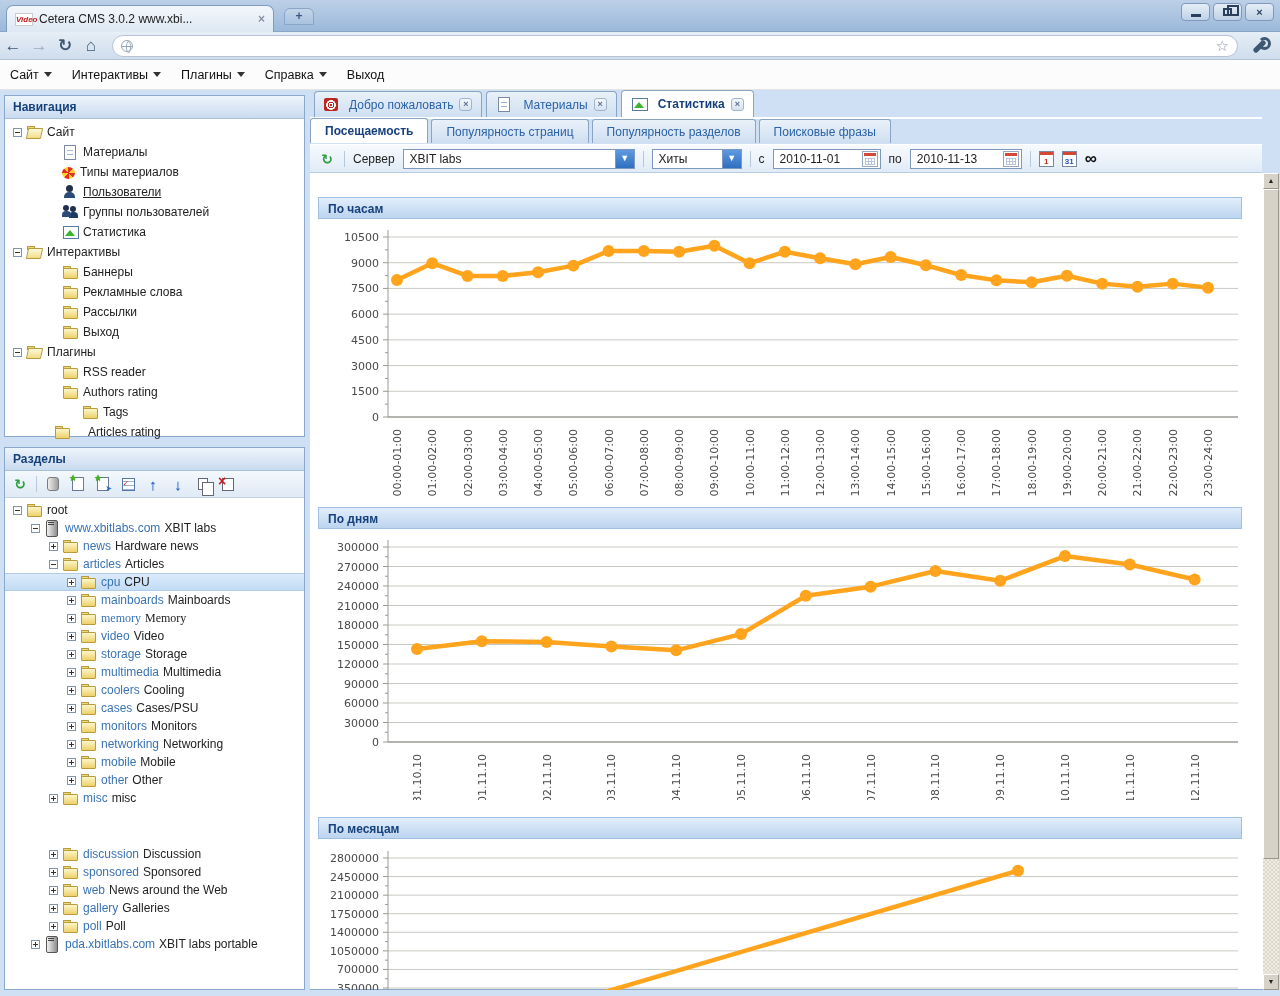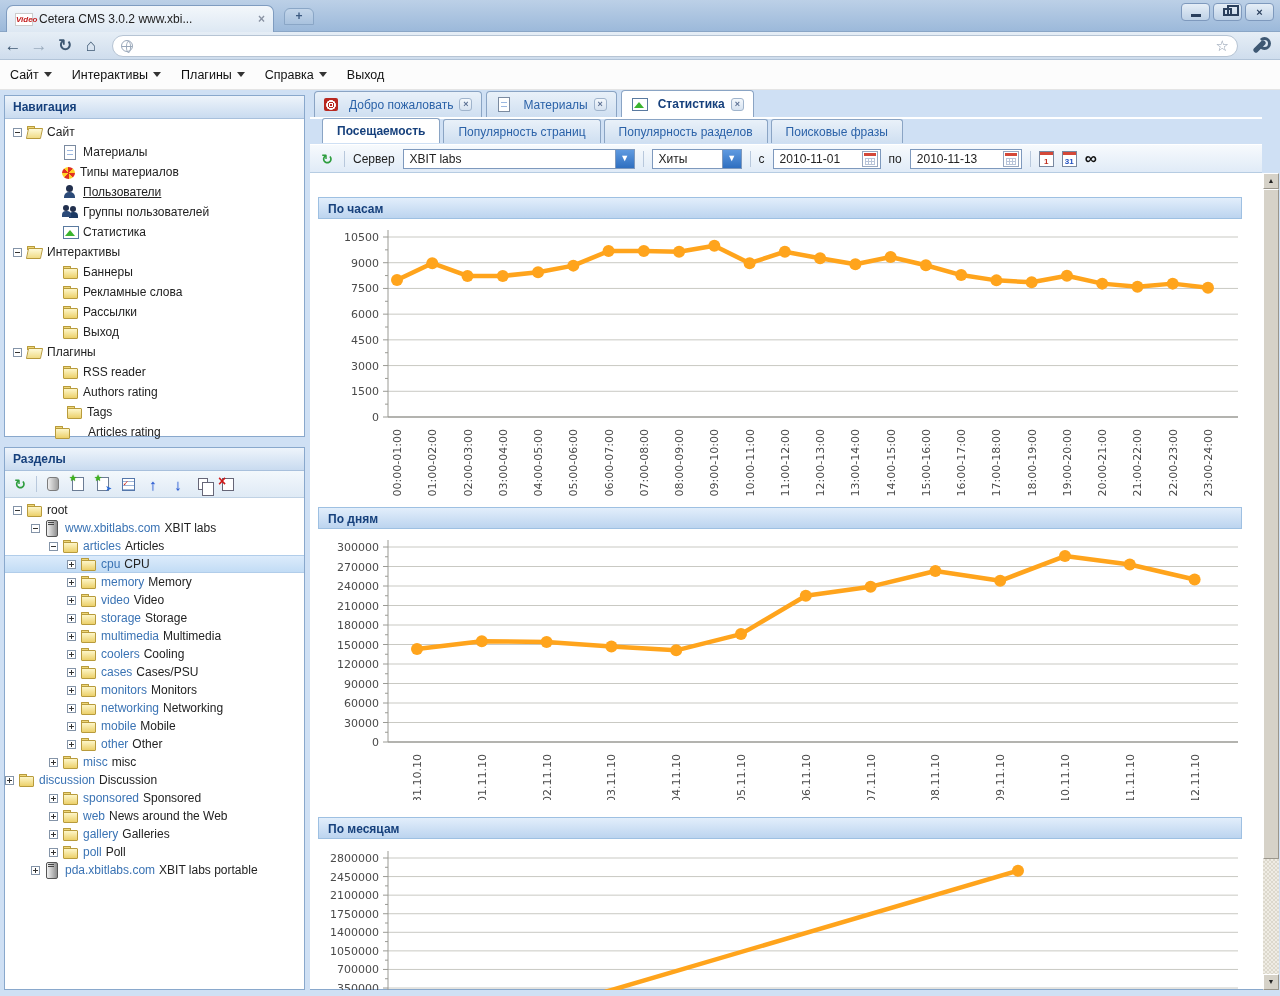--- a/index.html
+++ b/index.html
@@ -101,21 +101,21 @@
   background:radial-gradient(circle,#b82820 0 1.5px,#fff 1.5px 2.5px,#b82820 2.5px 3.5px,#fff 3.5px 5px,#b82820 5px)}
 
 #main-col{position:absolute;left:310px;top:90px;width:969px;height:900px}
 .main-tabs{position:absolute;left:4px;top:0;height:27px;display:flex;gap:4px;align-items:flex-end}
 .mtab{height:26px;display:flex;align-items:center;gap:6px;padding:0 9px;border:1px solid #8aa4c4;border-bottom:none;
   border-radius:4px 4px 0 0;background:linear-gradient(#e9f1f9,#cfdff1);color:#2b62a8}
 .mtab.active{height:27px;background:#fff;color:#16407c;font-weight:bold}
 .mtab .x{width:13px;height:13px;border:1px solid #a0b4cc;border-radius:3px;background:linear-gradient(#f4f8fc,#d6e2f0);
   color:#5a6f92;font-size:9px;line-height:11px;text-align:center;font-weight:bold}
 .tab-underline{position:absolute;left:0;top:27px;width:952px;height:2px;background:#fff}
-.sub-tabs{position:absolute;left:12px;top:29px;height:24px;display:flex;gap:3px;align-items:flex-end}
+.sub-tabs{position:absolute;left:0;top:29px;height:24px;display:flex;gap:3px;align-items:flex-end}
 .stab{height:24px;display:flex;align-items:center;padding:0 14px;border:1px solid #8aa4c4;border-bottom:none;
   border-radius:3px 3px 0 0;background:linear-gradient(#e9f1f9,#cfdff1);color:#2b62a8}
 .stab.active{height:25px;background:#fff;color:#16407c;font-weight:bold}
 .stats-toolbar{position:absolute;left:0;top:54px;width:952px;height:29px;border-top:1px solid #fff;
   background:linear-gradient(#f7fafd,#e0ebf7);border-bottom:1px solid #b6cce2;display:flex;align-items:center;padding-left:8px;gap:8px}
 .fld{background:#fff;border:1px solid #7e99bd;height:20px;display:flex;align-items:center}
 .fld .val{padding:0 6px;flex:1;white-space:nowrap}
 .ddbtn{width:19px;height:18px;background:linear-gradient(#5f9ae0,#2f6fc0);border-left:1px solid #7e99bd;
   color:#fff;text-align:center;line-height:17px;font-size:9px}
 .calbtn{width:16px;height:16px;background:#fff;border:1px solid #98a8c0;margin-right:2px;position:relative}
@@ -263,21 +263,21 @@
       <div class="trow" style="padding-left: 44px;">
         <span class="exp-spacer"></span>
         <span class="ticon ticon-folder"></span>
         <span>RSS reader</span>
       </div>
       <div class="trow" style="padding-left: 44px;">
         <span class="exp-spacer"></span>
         <span class="ticon ticon-folder"></span>
         <span>Authors rating</span>
       </div>
-      <div class="trow" style="padding-left: 48px;">
+      <div class="trow" style="padding-left: 64px;">
         <span class="exp-spacer"></span>
         <span class="ticon ticon-folder"></span>
         <span>Tags</span>
       </div>
       <div class="trow" style="padding-left: 23px; gap: 13px;">
         <span class="exp-spacer"></span>
         <span class="ticon ticon-folder"></span>
         <span>Articles rating</span>
       </div>
     </div>
@@ -324,35 +324,47 @@
         <span class="exp"></span>
         <span class="ticon ticon-folder"></span>
         <span>root</span>
       </div>
       <div class="trow" style="padding-left: 26px;">
         <span class="exp"></span>
         <span class="ticon ticon-server"></span>
         <span class="tname">www.xbitlabs.com</span>
         <span class="tsuffix">XBIT labs</span>
       </div>
+      <div class="trow" style="padding-left: 44px;">
+        <span class="exp plus"></span>
+        <span class="ticon ticon-folder"></span>
+        <span class="tname">news</span>
+        <span class="tsuffix">Hardware news</span>
+      </div>
       <div class="trow" style="padding-left: 44px; text-align: right;">
         <span class="exp"></span>
         <span class="ticon ticon-folder"></span>
         <span class="tname">articles</span>
         <span class="tsuffix">Articles</span>
       </div>
       <div class="trow selected" style="padding-left: 62px;">
         <span class="exp plus"></span>
         <span class="ticon ticon-folder"></span>
         <span class="tname">cpu</span>
         <span class="tsuffix">CPU</span>
       </div>
       <div class="trow" style="padding-left: 62px;">
         <span class="exp plus"></span>
         <span class="ticon ticon-folder"></span>
+        <span class="tname">mainboards</span>
+        <span class="tsuffix">Mainboards</span>
+      </div>
+      <div class="trow" style="padding-left: 62px; font-family: Liberation Serif, serif;">
+        <span class="exp plus"></span>
+        <span class="ticon ticon-folder"></span>
         <span class="tname">memory</span>
         <span class="tsuffix">Memory</span>
       </div>
       <div class="trow" style="padding-left: 62px;">
         <span class="exp plus"></span>
         <span class="ticon ticon-folder"></span>
         <span class="tname">video</span>
         <span class="tsuffix">Video</span>
       </div>
       <div class="trow" style="padding-left: 62px;">
@@ -402,21 +414,21 @@
         <span class="ticon ticon-folder"></span>
         <span class="tname">other</span>
         <span class="tsuffix">Other</span>
       </div>
       <div class="trow" style="padding-left: 44px;">
         <span class="exp plus"></span>
         <span class="ticon ticon-folder"></span>
         <span class="tname">misc</span>
         <span class="tsuffix">misc</span>
       </div>
-      <div class="trow" style="">
+      <div class="trow" style="padding-left: 44px; margin-top: 38px;">
         <span class="exp plus"></span>
         <span class="ticon ticon-folder"></span>
         <span class="tname">discussion</span>
         <span class="tsuffix">Discussion</span>
       </div>
       <div class="trow" style="padding-left: 44px;">
         <span class="exp plus"></span>
         <span class="ticon ticon-folder"></span>
         <span class="tname">sponsored</span>
         <span class="tsuffix">Sponsored</span>

